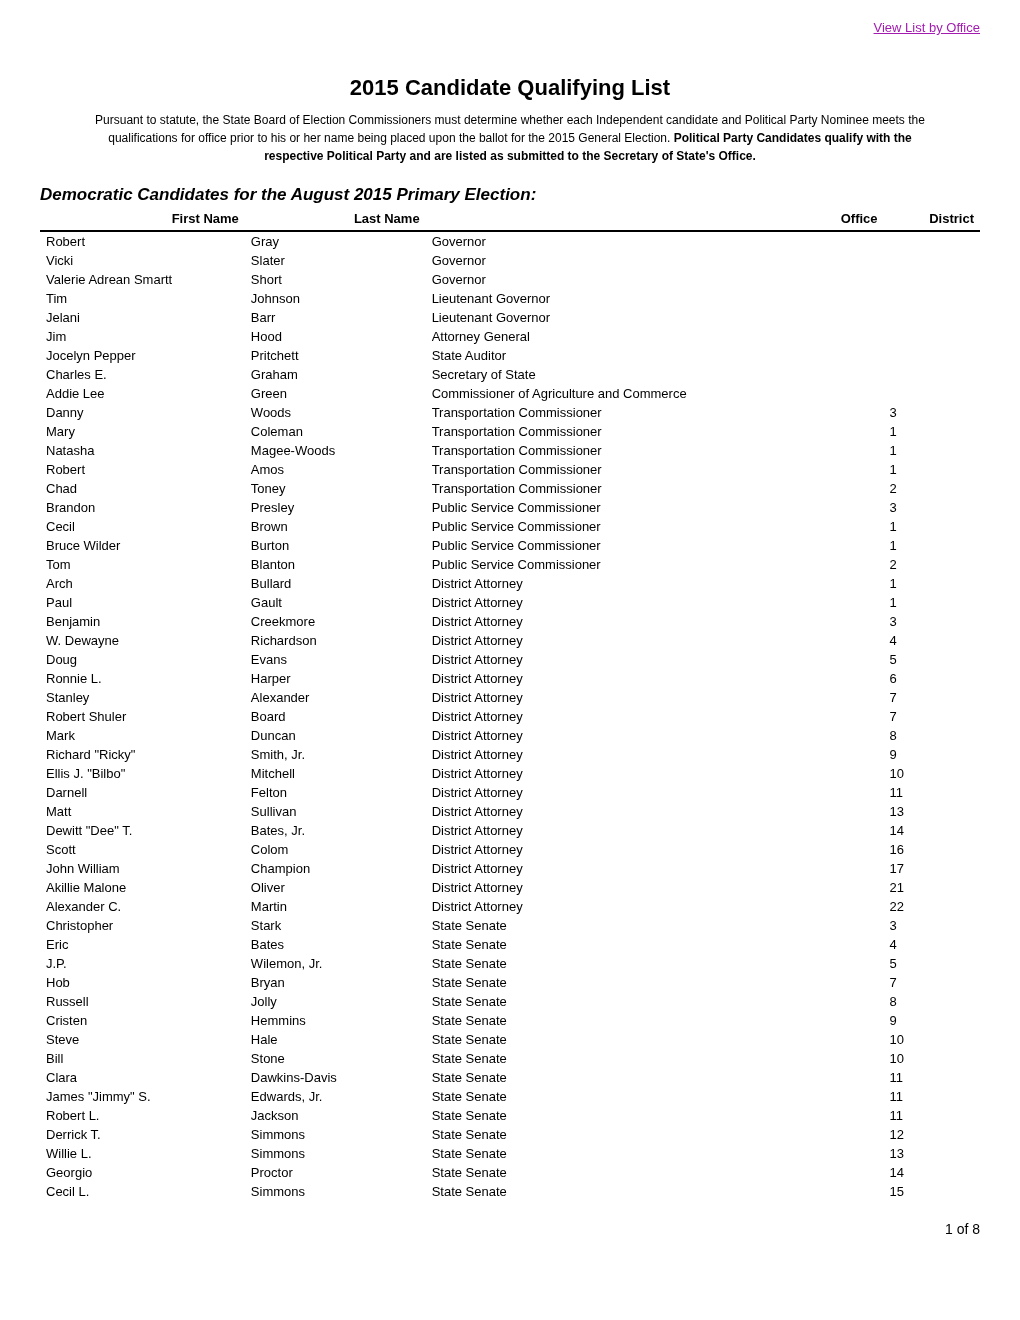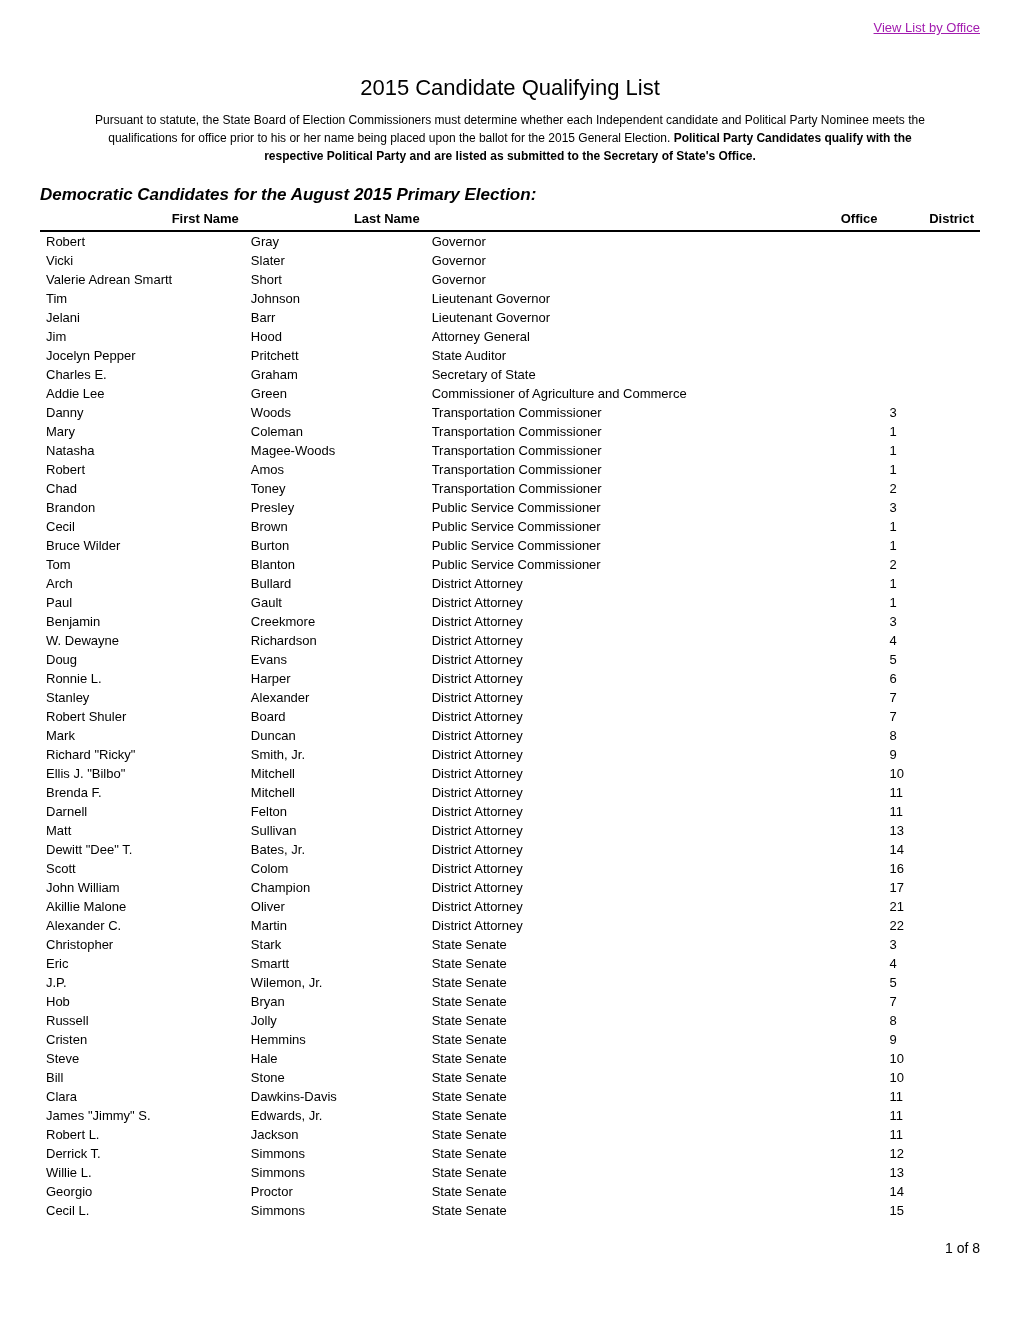--- a/index.html
+++ b/index.html
@@ -18,21 +18,21 @@
       margin-bottom: 10px;
     }
     #top-right-link a {
       color: #a21caf;
       text-decoration: underline;
       font-size: 13px;
     }
     .page-title {
       text-align: center;
       font-size: 22px;
-      font-weight: normal;
+      font-weight: bold;
       margin-bottom: 10px;
       margin-top: 40px;
     }
     .intro-text {
       text-align: center;
       font-size: 12px;
       line-height: 1.5;
       margin-bottom: 20px;
       max-width: 860px;
       margin-left: auto;
@@ -268,26 +268,20 @@
         <td class="col-office">District Attorney</td>
         <td class="col-district">9</td>
       </tr>
       <tr>
         <td class="col-first">Ellis J. "Bilbo"</td>
         <td class="col-last">Mitchell</td>
         <td class="col-office">District Attorney</td>
         <td class="col-district">10</td>
       </tr>
       <tr>
-        <td class="col-first">Brenda F.</td>
-        <td class="col-last">Mitchell</td>
-        <td class="col-office">District Attorney</td>
-        <td class="col-district">11</td>
-      </tr>
-      <tr>
         <td class="col-first">Darnell</td>
         <td class="col-last">Felton</td>
         <td class="col-office">District Attorney</td>
         <td class="col-district">11</td>
       </tr>
       <tr>
         <td class="col-first">Matt</td>
         <td class="col-last">Sullivan</td>
         <td class="col-office">District Attorney</td>
         <td class="col-district">13</td>
@@ -323,21 +317,21 @@
         <td class="col-district">22</td>
       </tr>
       <tr>
         <td class="col-first">Christopher</td>
         <td class="col-last">Stark</td>
         <td class="col-office">State Senate</td>
         <td class="col-district">3</td>
       </tr>
       <tr>
         <td class="col-first">Eric</td>
-        <td class="col-last">Smartt</td>
+        <td class="col-last">Bates</td>
         <td class="col-office">State Senate</td>
         <td class="col-district">4</td>
       </tr>
       <tr>
         <td class="col-first">J.P.</td>
         <td class="col-last">Wilemon, Jr.</td>
         <td class="col-office">State Senate</td>
         <td class="col-district">5</td>
       </tr>
       <tr>

